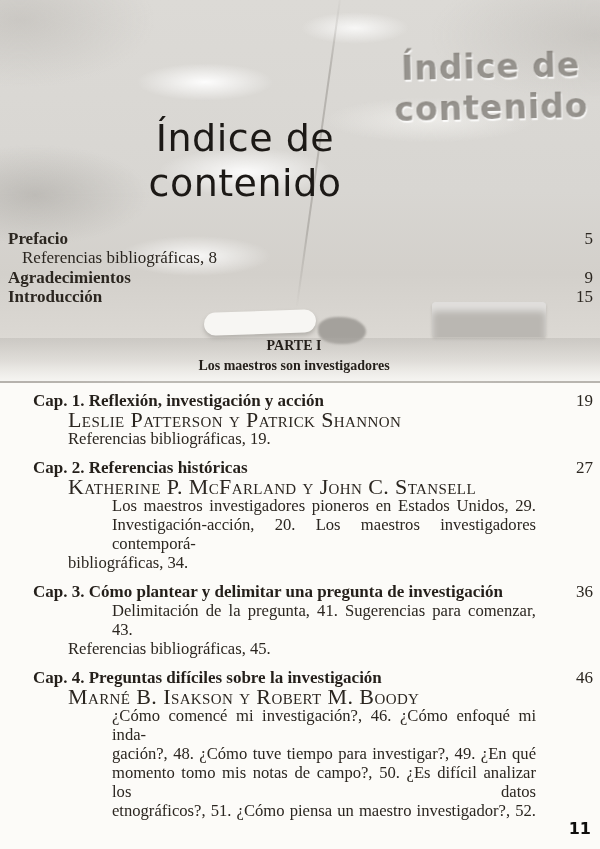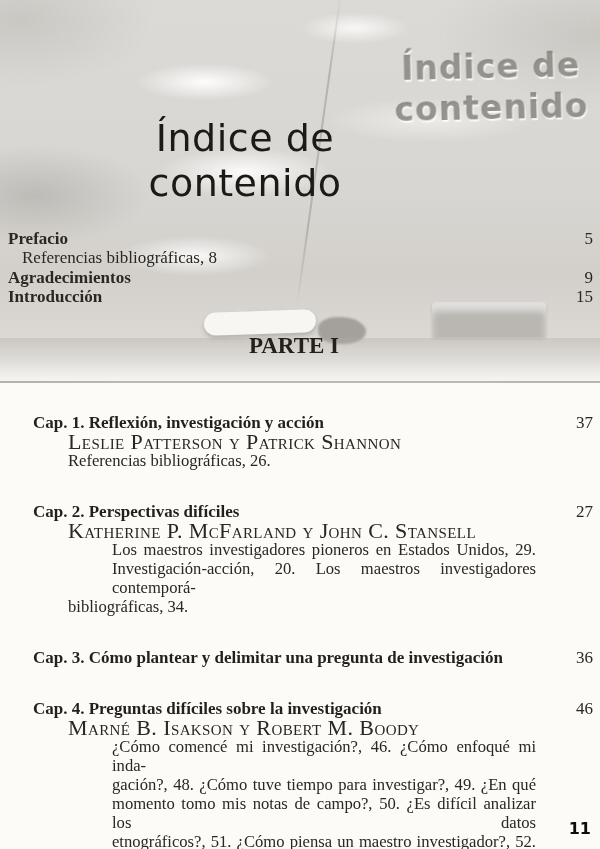--- a/index.html
+++ b/index.html
@@ -64,26 +64,26 @@
     font-size:38px;line-height:45px;letter-spacing:.5px;color:#1c1916;
   }
   
   .front-matter{position:absolute;left:8px;right:7px;top:229px;font-size:17px;line-height:19.3px;}
   .fm-row{display:flex;justify-content:space-between;align-items:baseline;}
   .fm-label{font-weight:bold;}
   .fm-sub .fm-label{font-weight:normal;padding-left:14px;}
   .fm-page{font-weight:normal;}
   
   .part-heading{position:absolute;left:0;right:12px;top:336px;text-align:center;
-    font-weight:bold;font-size:23px;line-height:20px;color:#241f1a;}
+    font-weight:bold;font-size:14px;line-height:20px;color:#241f1a;}
   
   .chapters{position:absolute;left:33px;right:7px;top:391px;font-size:17px;line-height:19px;}
   .chapter{margin-bottom:10px;}
   .ch-head{display:flex;align-items:baseline;font-weight:bold;color:#241f1a;}
-  .ch-titlewrap{flex:1;margin-top:22px;}
+  .ch-titlewrap{flex:1;}
   .ch-page{font-weight:normal;color:#2b2620;padding-left:12px;}
   .ch-authors{padding-left:35px;font-variant:small-caps;letter-spacing:.4px;font-size:22px;}
   .ch-body{padding-left:35px;margin-right:57px;font-size:16.6px;}
   .ch-line{text-align:justify;}
   .ch-line.full{text-align-last:justify;margin-left:44px;}
   
   .folio{position:absolute;right:9px;top:819px;
     font-family:"DejaVu Sans", sans-serif;font-weight:bold;font-size:16px;color:#0e0d0c;}
 </style>
 </head>
@@ -120,49 +120,54 @@
       <span class="fm-page">9</span>
     </div>
     <div class="fm-row">
       <span class="fm-label">Introducción</span>
       <span class="fm-page">15</span>
     </div>
   </div>
 
 <div class="part-heading">
   <div>PARTE I</div>
+  <div>Los maestros son investigadores</div>
 </div>
 
 <div class="chapters">
     <div class="chapter">
       <div class="ch-head">
         <div class="ch-titlewrap"><span>Cap. 1. </span><span>Reflexión, investigación y acción</span></div>
-        <div class="ch-page">37</div>
+        <div class="ch-page">19</div>
       </div>
       <div class="ch-authors">Leslie Patterson y Patrick Shannon</div>
       <div class="ch-body">
-        <div class="ch-line">Referencias bibliográficas, 26.</div>
+        <div class="ch-line">Referencias bibliográficas, 19.</div>
       </div>
     </div>
     <div class="chapter">
       <div class="ch-head">
-        <div class="ch-titlewrap"><span>Cap. 2. </span><span>Perspectivas difíciles</span></div>
+        <div class="ch-titlewrap"><span>Cap. 2. </span><span>Referencias históricas</span></div>
         <div class="ch-page">27</div>
       </div>
       <div class="ch-authors">Katherine P. McFarland y John C. Stansell</div>
       <div class="ch-body">
         <div class="ch-line full">Los maestros investigadores pioneros en Estados Unidos, 29.</div>
         <div class="ch-line full">Investigación-acción, 20. Los maestros investigadores contemporá-</div>
         <div class="ch-line">bibliográficas, 34.</div>
       </div>
     </div>
     <div class="chapter">
       <div class="ch-head">
         <div class="ch-titlewrap"><span>Cap. 3. </span><span>Cómo plantear y delimitar una pregunta de investigación</span></div>
         <div class="ch-page">36</div>
+      </div>
+      <div class="ch-body">
+        <div class="ch-line full">Delimitación de la pregunta, 41. Sugerencias para comenzar, 43.</div>
+        <div class="ch-line">Referencias bibliográficas, 45.</div>
       </div>
     </div>
     <div class="chapter">
       <div class="ch-head">
         <div class="ch-titlewrap"><span>Cap. 4. </span><span>Preguntas difíciles sobre la investigación</span></div>
         <div class="ch-page">46</div>
       </div>
       <div class="ch-authors">Marné B. Isakson y Robert M. Boody</div>
       <div class="ch-body">
         <div class="ch-line full">¿Cómo comencé mi investigación?, 46. ¿Cómo enfoqué mi inda-</div>

